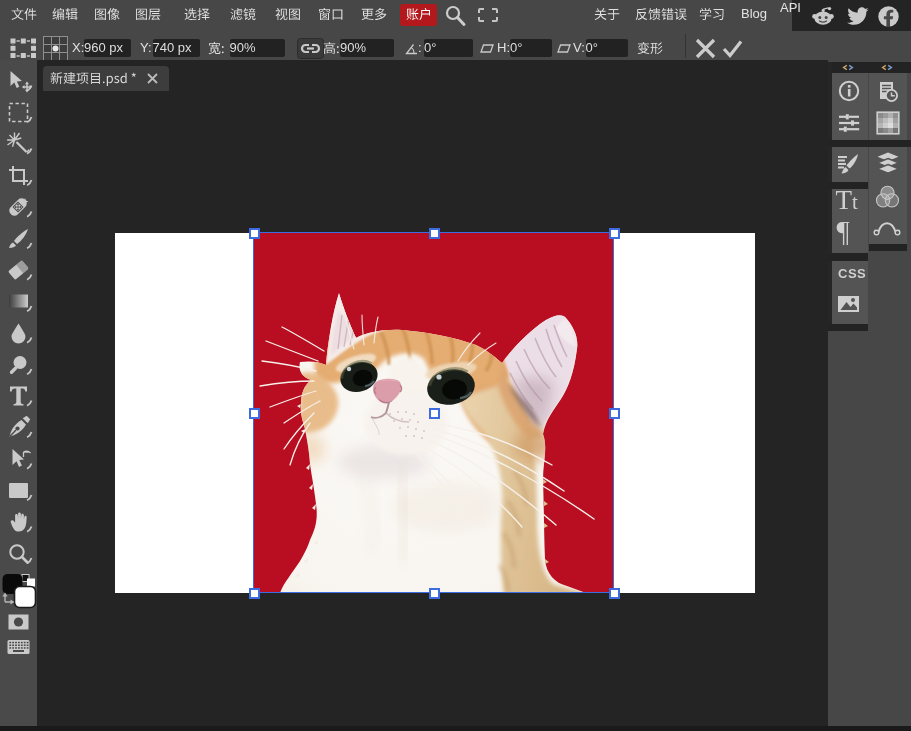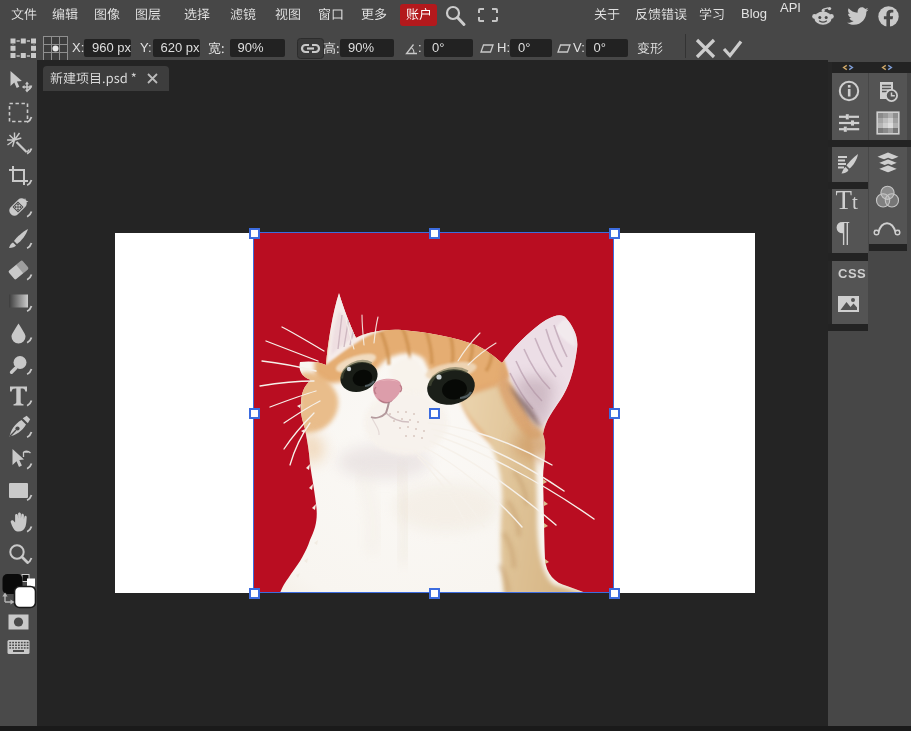--- a/index.html
+++ b/index.html
@@ -1,21 +1,21 @@
 <!DOCTYPE html>
 <html><head><meta charset="utf-8"><style>
 *{margin:0;padding:0;box-sizing:border-box}
 html,body{width:911px;height:731px;overflow:hidden;background:#242424;font-family:"Liberation Sans",sans-serif}
 .abs{position:absolute}
-#menubar{position:absolute;left:0;top:0;width:911px;height:31px;background:#474747}
+#menubar{position:absolute;left:0;top:0;width:792px;height:31px;background:#474747}
 #optbar{position:absolute;left:0;top:31px;width:911px;height:29px;background:#474747}
 #toolbar{position:absolute;left:0;top:60px;width:37px;height:666px;background:#4a4a4a}
 #rpanel{position:absolute;left:828px;top:60px;width:83px;height:666px;background:#474747}
 #bottom{position:absolute;left:0;top:726px;width:911px;height:5px;background:#1a1a1a}
-.inp{position:absolute;top:8px;height:18px;background:#222;border-radius:2px;color:#dedede;font-size:13px;line-height:18px;padding-left:8px;white-space:nowrap}
+.inp{position:absolute;top:8px;height:18px;background:#222;border-radius:2px;color:#dedede;font-size:13px;line-height:18px;white-space:nowrap}
 .lat{position:absolute;color:#e2e2e2;font-size:13px;line-height:14px}
 </style></head><body>
 
 <div id="menubar">
 <svg style="position:absolute;left:9.5px;top:5px;overflow:visible" width="28.0" height="18">
       <path transform="translate(1,14) scale(1.0)" d="M5.5 -10.7C5.9 -10.1 6.3 -9.2 6.5 -8.7L7.5 -9.0C7.4 -9.5 6.9 -10.4 6.5 -11.0ZM0.7 -8.6V-7.7H2.7C3.4 -5.7 4.5 -4.0 5.8 -2.6C4.4 -1.4 2.6 -0.5 0.5 0.1C0.7 0.3 1.0 0.8 1.1 1.0C3.2 0.3 5.1 -0.6 6.5 -1.9C8.0 -0.6 9.8 0.4 11.9 0.9C12.1 0.7 12.3 0.3 12.6 0.1C10.5 -0.5 8.7 -1.4 7.3 -2.6C8.6 -4.0 9.6 -5.6 10.3 -7.7H12.4V-8.6ZM6.6 -3.3C5.3 -4.5 4.4 -6.0 3.7 -7.7H9.2C8.6 -5.9 7.7 -4.5 6.6 -3.3Z M17.1 -4.4V-3.5H20.9V1.0H21.8V-3.5H25.4V-4.4H21.8V-7.3H24.8V-8.3H21.8V-10.8H20.9V-8.3H19.1C19.3 -8.8 19.4 -9.5 19.6 -10.1L18.6 -10.3C18.3 -8.6 17.8 -6.9 17.0 -5.8C17.3 -5.7 17.7 -5.5 17.8 -5.3C18.2 -5.9 18.5 -6.6 18.8 -7.3H20.9V-4.4ZM16.5 -10.9C15.8 -8.9 14.6 -7.0 13.4 -5.7C13.6 -5.5 13.9 -5.0 14.0 -4.7C14.4 -5.2 14.8 -5.7 15.2 -6.2V1.0H16.1V-7.8C16.6 -8.7 17.0 -9.6 17.4 -10.6Z" fill="#e2e2e2"></path>
     </svg>
 <svg style="position:absolute;left:50.5px;top:5px;overflow:visible" width="28.0" height="18">
       <path transform="translate(1,14) scale(1.0)" d="M0.5 -0.7 0.8 0.2C1.8 -0.2 3.2 -0.8 4.5 -1.3L4.3 -2.1C2.9 -1.6 1.5 -1.0 0.5 -0.7ZM0.8 -5.5C1.0 -5.6 1.3 -5.7 2.7 -5.8C2.2 -5.0 1.7 -4.4 1.5 -4.1C1.1 -3.6 0.9 -3.3 0.6 -3.2C0.7 -3.0 0.8 -2.5 0.9 -2.4C1.1 -2.5 1.5 -2.7 4.4 -3.3C4.4 -3.5 4.3 -3.9 4.3 -4.1L2.2 -3.7C3.1 -4.9 4.0 -6.3 4.7 -7.8L3.9 -8.2C3.7 -7.7 3.4 -7.2 3.2 -6.7L1.7 -6.6C2.5 -7.7 3.2 -9.2 3.7 -10.6L2.8 -10.9C2.3 -9.3 1.5 -7.6 1.2 -7.2C0.9 -6.8 0.7 -6.4 0.5 -6.4C0.6 -6.1 0.7 -5.7 0.8 -5.5ZM8.1 -4.5V-2.6H7.0V-4.5ZM8.8 -4.5H9.7V-2.6H8.8ZM6.3 -5.4V0.9H7.0V-1.9H8.1V0.6H8.8V-1.9H9.7V0.6H10.4V-1.9H11.3V0.1C11.3 0.2 11.3 0.2 11.2 0.2C11.1 0.2 10.9 0.2 10.6 0.2C10.7 0.4 10.8 0.7 10.8 0.9C11.3 0.9 11.6 0.9 11.8 0.8C12.0 0.7 12.1 0.5 12.1 0.1V-5.4L11.3 -5.4ZM10.4 -4.5H11.3V-2.6H10.4ZM7.9 -10.7C8.1 -10.4 8.3 -9.9 8.4 -9.5H5.4V-6.7C5.4 -4.7 5.3 -1.8 4.1 0.3C4.3 0.4 4.7 0.7 4.8 0.8C6.0 -1.3 6.3 -4.4 6.3 -6.5H12.0V-9.5H9.5C9.3 -9.9 9.1 -10.5 8.8 -11.0ZM6.3 -8.7H11.0V-7.3H6.3Z M20.2 -9.8H23.6V-8.4H20.2ZM19.3 -10.5V-7.7H24.6V-10.5ZM14.1 -4.3C14.2 -4.4 14.5 -4.5 15.0 -4.5H16.2V-2.6L13.5 -2.2L13.7 -1.2L16.2 -1.7V1.0H17.1V-1.9L18.6 -2.2L18.5 -3.0L17.1 -2.8V-4.5H18.3V-5.4H17.1V-7.4H16.2V-5.4H14.9C15.3 -6.3 15.7 -7.3 16.0 -8.4H18.4V-9.4H16.2C16.3 -9.8 16.4 -10.3 16.5 -10.7L15.5 -10.9C15.5 -10.4 15.4 -9.9 15.3 -9.4H13.6V-8.4H15.0C14.8 -7.4 14.5 -6.6 14.4 -6.2C14.1 -5.7 14.0 -5.2 13.8 -5.2C13.9 -4.9 14.0 -4.5 14.1 -4.3ZM23.6 -6.1V-5.0H20.3V-6.1ZM18.2 -1.0 18.4 -0.1 23.6 -0.5V1.0H24.5V-0.6L25.5 -0.7L25.5 -1.5L24.5 -1.4V-6.1H25.4V-7.0H18.5V-6.1H19.4V-1.1ZM23.6 -4.3V-3.1H20.3V-4.3ZM23.6 -2.4V-1.4L20.3 -1.1V-2.4Z" fill="#e2e2e2"></path>
     </svg>
@@ -111,21 +111,21 @@
 <rect x="0.5" y="0.5" width="24" height="24" fill="#3d3d3d" stroke="#8f8f8f"></rect>
 <line x1="8.5" y1="0" x2="8.5" y2="25" stroke="#8f8f8f"></line>
       <line x1="16.5" y1="0" x2="16.5" y2="25" stroke="#8f8f8f"></line>
 <line x1="0" y1="8.5" x2="25" y2="8.5" stroke="#8f8f8f"></line>
       <line x1="0" y1="16.5" x2="25" y2="16.5" stroke="#8f8f8f"></line>
 <circle cx="12.5" cy="12.5" r="3" fill="#e8e8e8"></circle>
     </svg>
 <div class="lat" style="left:72px;top:10px">X:</div>
 <div class="inp" style="left:84px;width:47px">960 px</div>
 <div class="lat" style="left:140px;top:10px">Y:</div>
-<div class="inp" style="left:152.5px;width:47px">620 px</div>
+<div class="inp" style="left:152.5px;width:47px">740 px</div>
 <svg style="position:absolute;left:207px;top:8px;overflow:visible" width="18.6" height="18">
       <path transform="translate(1,14) scale(1.0)" d="M6.8 -2.5V-0.4C6.8 0.6 7.1 0.9 8.5 0.9C8.8 0.9 10.6 0.9 10.9 0.9C12.1 0.9 12.4 0.4 12.5 -1.6C12.2 -1.6 11.8 -1.8 11.6 -1.9C11.5 -0.2 11.5 0.0 10.8 0.0C10.4 0.0 8.9 0.0 8.6 0.0C7.9 0.0 7.8 -0.0 7.8 -0.4V-2.5ZM5.7 -4.1V-3.1C5.7 -2.0 5.4 -0.6 0.5 0.4C0.8 0.6 1.1 1.0 1.2 1.2C6.2 0.1 6.8 -1.7 6.8 -3.1V-4.1ZM2.6 -5.4V-1.3H3.6V-4.6H9.3V-1.4H10.4V-5.4ZM5.6 -10.8C5.8 -10.5 6.0 -10.1 6.1 -9.8H1.0V-7.4H1.9V-8.9H11.1V-7.4H12.0V-9.8H7.3C7.1 -10.2 6.9 -10.7 6.6 -11.0ZM7.8 -8.4V-7.6H5.3V-8.5H4.3V-7.6H2.3V-6.8H4.3V-5.9H5.3V-6.8H7.8V-5.9H8.7V-6.8H10.8V-7.6H8.7V-8.4Z M14.8 -5.1C15.3 -5.1 15.7 -5.4 15.7 -6.0C15.7 -6.5 15.3 -6.9 14.8 -6.9C14.3 -6.9 13.9 -6.5 13.9 -6.0C13.9 -5.4 14.3 -5.1 14.8 -5.1ZM14.8 0.2C15.3 0.2 15.7 -0.2 15.7 -0.7C15.7 -1.3 15.3 -1.6 14.8 -1.6C14.3 -1.6 13.9 -1.3 13.9 -0.7C13.9 -0.2 14.3 0.2 14.8 0.2Z" fill="#e2e2e2"></path>
     </svg>
 <div class="inp" style="left:229.5px;width:55px">90%</div>
 <svg class="abs" style="left:297px;top:7px" width="27" height="21" viewBox="0 0 27 21">
 <rect x="0.5" y="0.5" width="26" height="20" rx="3" fill="#3a3a3a" stroke="#2c2c2c"></rect>
 <g fill="none" stroke="#c9c9c9" stroke-width="2.2">
 <path d="M12,7 h-3.5 a3.5,3.5 0 0 0 0,7 H12"></path>
         <path d="M15,7 h3.5 a3.5,3.5 0 0 1 0,7 H15"></path>
       </g>

